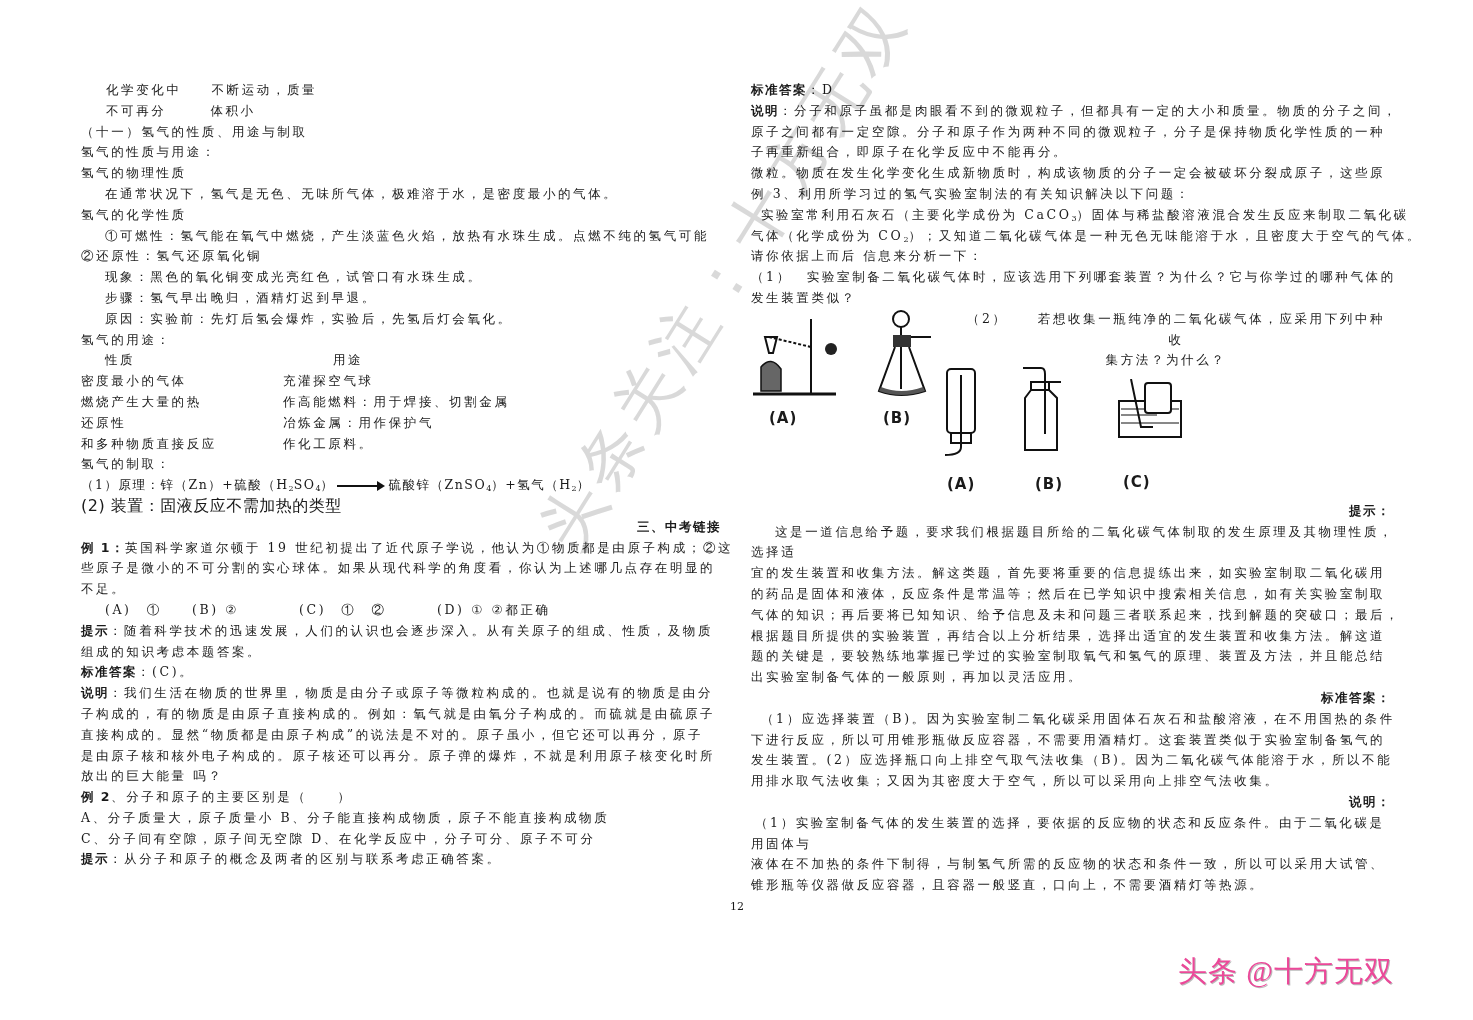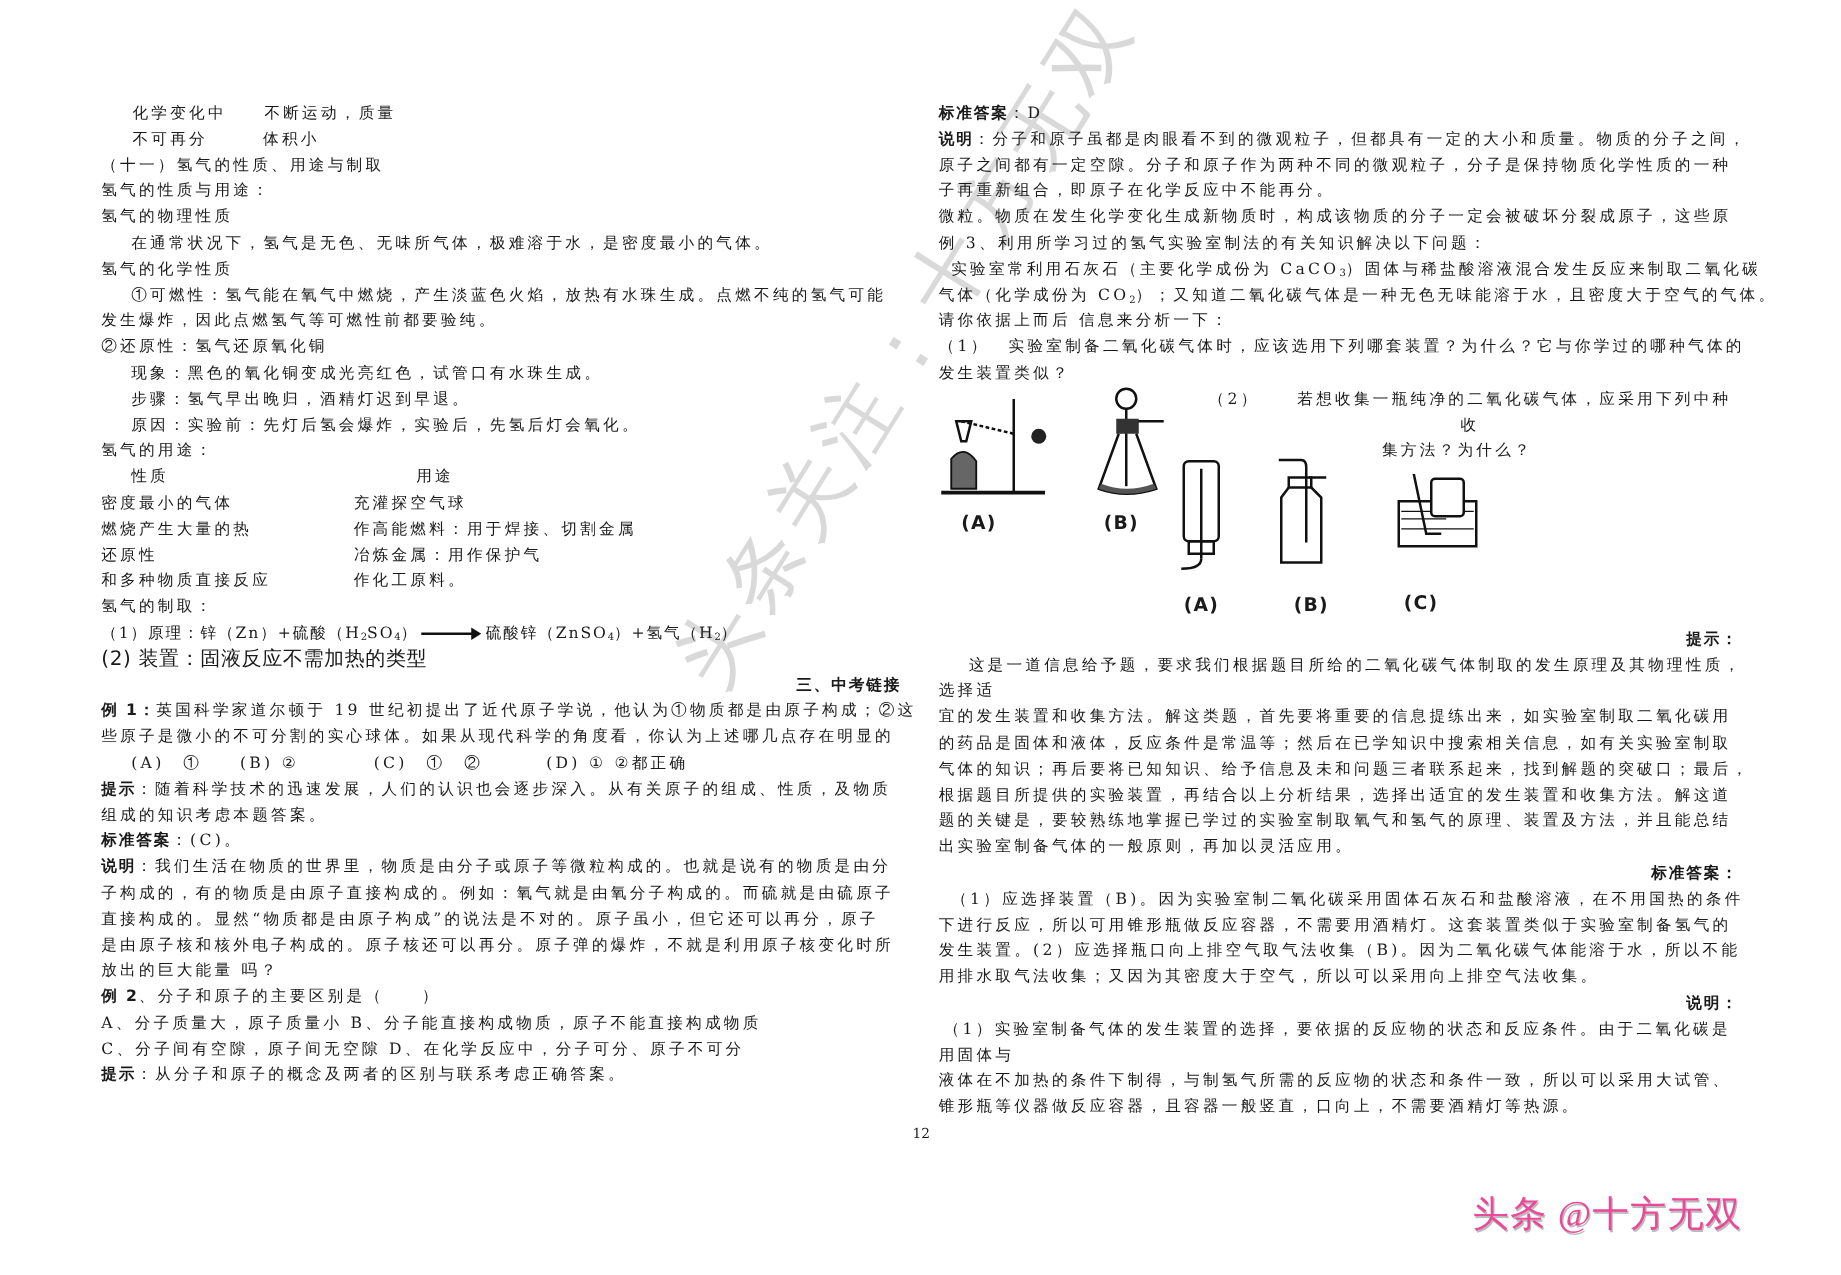--- a/index.html
+++ b/index.html
@@ -42,21 +42,20 @@
 
 <div class="col col-left">
   <div class="ln ind1"><span>化学变化中</span><span style="display:inline-block;width:30px"></span><span>不断运动，质量</span></div>
   <div class="ln ind1"><span>不可再分</span><span style="display:inline-block;width:44px"></span><span>体积小</span></div>
   <div class="ln">（十一）氢气的性质、用途与制取</div>
   <div class="ln">氢气的性质与用途：</div>
   <div class="ln">氢气的物理性质</div>
   <div class="ln ind2">在通常状况下，氢气是无色、无味所气体，极难溶于水，是密度最小的气体。</div>
   <div class="ln">氢气的化学性质</div>
   <div class="ln ind2">①可燃性：氢气能在氧气中燃烧，产生淡蓝色火焰，放热有水珠生成。点燃不纯的氢气可能</div>
-  <div class="ln">发生爆炸，因此点燃氢气等可燃性前都要验纯。</div>
   <div class="ln">②还原性：氢气还原氧化铜</div>
   <div class="ln ind2">现象：黑色的氧化铜变成光亮红色，试管口有水珠生成。</div>
   <div class="ln ind2">步骤：氢气早出晚归，酒精灯迟到早退。</div>
   <div class="ln ind2">原因：实验前：先灯后氢会爆炸，实验后，先氢后灯会氧化。</div>
   <div class="ln">氢气的用途：</div>
   <div class="ln two-col">
     <span class="c1 ind2" style="padding-left:24px;width:178px">性质</span>
     <span style="padding-left:50px">用途</span>
   </div>
   <div class="ln two-col">
@@ -76,20 +75,21 @@
       <span>作化工原料。</span>
     </div>
   <div class="ln">氢气的制取：</div>
   <div class="ln" style="letter-spacing:1.5px">
     <span>（1）原理：锌（Zn）+硫酸（H</span><span class="sub">2</span><span>SO</span><span class="sub">4</span><span>）</span><span class="arrow"></span><span>硫酸锌（ZnSO</span><span class="sub">4</span><span>）+氢气（H</span><span class="sub">2</span><span>）</span>
   </div>
   <div class="ln small-sans">(2) 装置：固液反应不需加热的类型</div>
   <div class="ln b">三、中考链接</div>
   <div class="ln"><span class="b">例 1：</span><span>英国科学家道尔顿于 19 世纪初提出了近代原子学说，他认为①物质都是由原子构成；②这</span></div>
   <div class="ln">些原子是微小的不可分割的实心球体。如果从现代科学的角度看，你认为上述哪几点存在明显的</div>
+  <div class="ln">不足。</div>
   <div class="ln choices" style="padding-left:24px">
     <span style="width:87px">(A)　①</span><span style="width:107px">(B) ②</span><span style="width:138px">(C)　①　②</span><span>(D) ①  ②都正确</span>
   </div>
   <div class="ln"><span class="b">提示</span><span>：随着科学技术的迅速发展，人们的认识也会逐步深入。从有关原子的组成、性质，及物质</span></div>
   <div class="ln">组成的知识考虑本题答案。</div>
   <div class="ln"><span class="b">标准答案</span><span>：(C)。</span></div>
   <div class="ln"><span class="b">说明</span><span>：我们生活在物质的世界里，物质是由分子或原子等微粒构成的。也就是说有的物质是由分</span></div>
   <div class="ln">子构成的，有的物质是由原子直接构成的。例如：氧气就是由氧分子构成的。而硫就是由硫原子</div>
   <div class="ln">直接构成的。显然“物质都是由原子构成”的说法是不对的。原子虽小，但它还可以再分，原子</div>
   <div class="ln">是由原子核和核外电子构成的。原子核还可以再分。原子弹的爆炸，不就是利用原子核变化时所</div>

